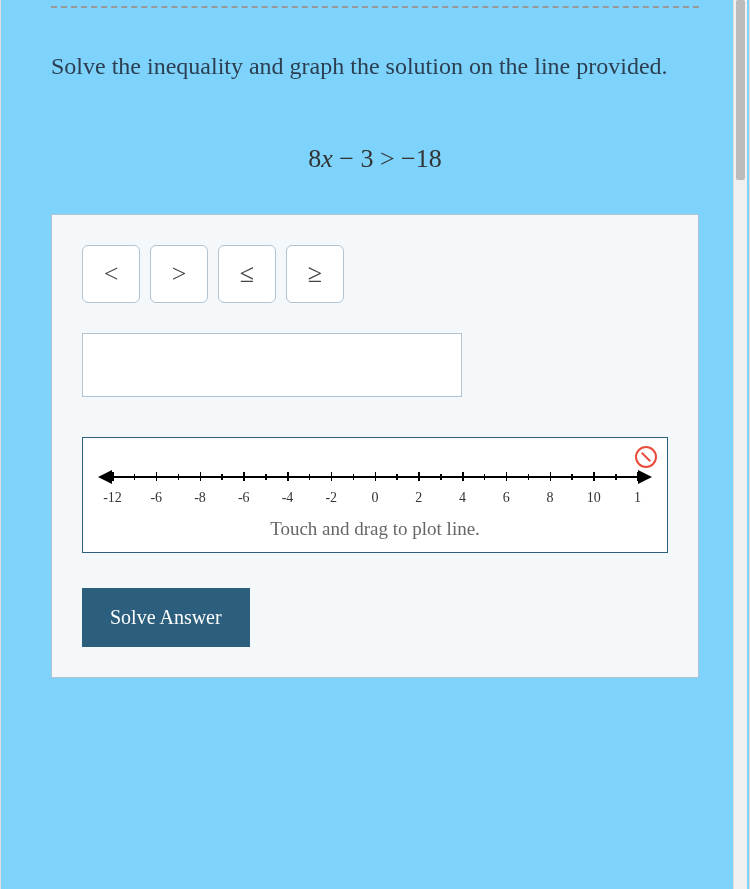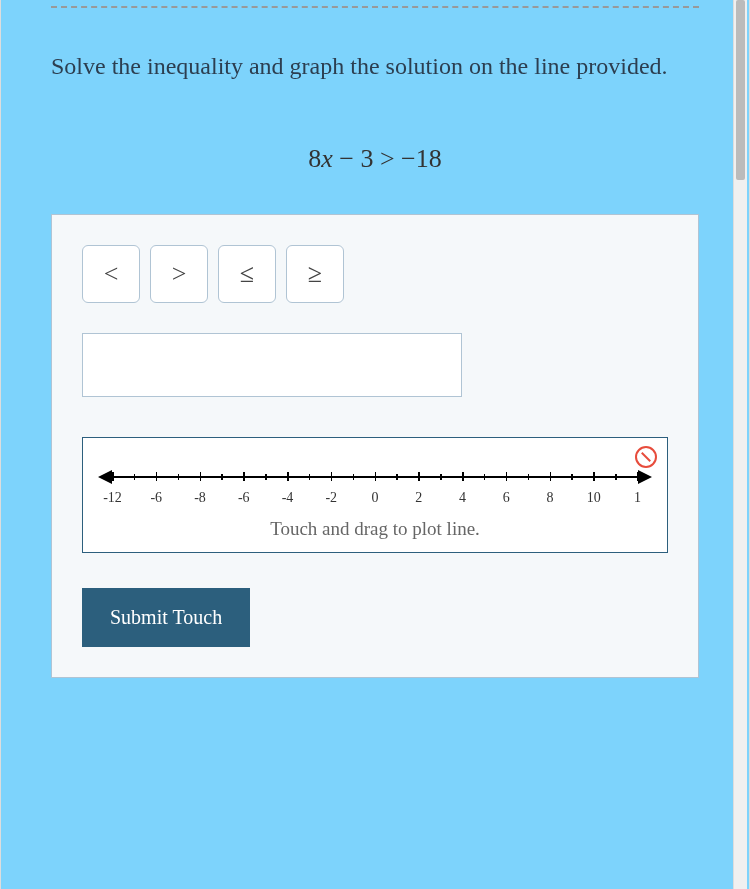--- a/index.html
+++ b/index.html
@@ -281,15 +281,15 @@
             </div>
             <div class="nl-tick minor"></div>
             <div class="nl-tick">
               <div class="nl-tick-label">1</div>
             </div>
           </div>
       </div>
       <div class="nl-hint">Touch and drag to plot line.</div>
     </div>
 
-    <button class="submit-btn">Submit Touch</button>
+    <button class="submit-btn">Solve Answer</button>
   </div>
 </div>
 
 </body></html>

